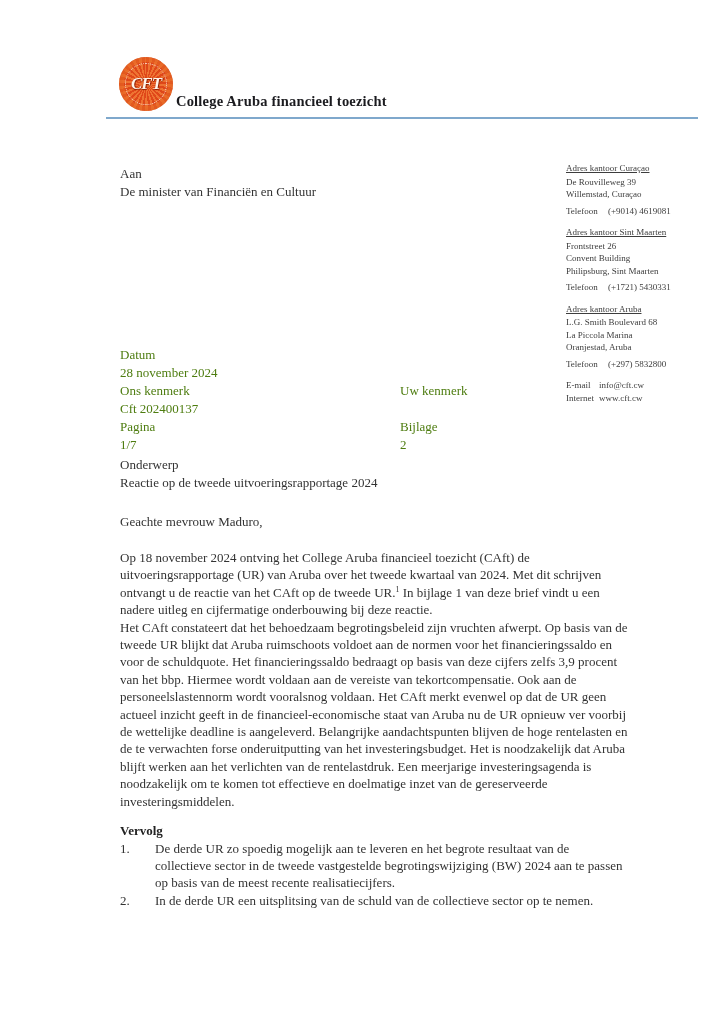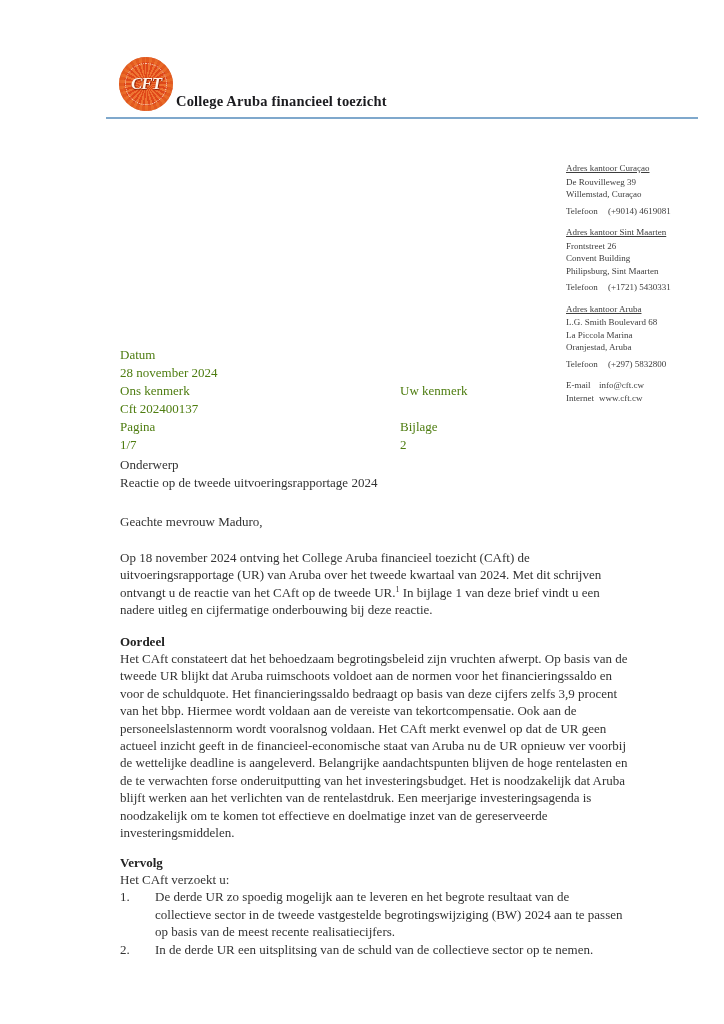--- a/index.html
+++ b/index.html
@@ -105,20 +105,24 @@
 
 <div class="page">
 
   <div class="logo">
     <div class="logo-inner-ring"></div>
     <span class="logo-text">CFT</span>
   </div>
   <div class="brand-title">College Aruba financieel toezicht</div>
   <div class="header-rule"></div>
 
+  <div class="recipient">
+    <div>Aan</div>
+    <div>De minister van Financiën en Cultuur</div>
+  </div>
 
   <div class="sidebar">
 
     <div class="office">
       <div class="office-title">Adres kantoor Curaçao</div>
       <div>De Rouvilleweg 39</div>
       <div>Willemstad, Curaçao</div>
       <div class="phone-row">
         <span class="phone-label">Telefoon</span>
         <span>(+9014) 4619081</span>
@@ -186,25 +190,23 @@
   <div class="subject">
     <div>Onderwerp</div>
     <div>Reactie op de tweede uitvoeringsrapportage 2024</div>
   </div>
 
   <div class="salutation">Geachte mevrouw Maduro,</div>
 
   <div class="body-text">
     <p><span>Op 18 november 2024 ontving het College Aruba financieel toezicht (CAft) de uitvoeringsrapportage (UR) van Aruba over het tweede kwartaal van 2024. Met dit schrijven ontvangt u de reactie van het CAft op de tweede UR.</span><sup class="fn">1</sup><span> In bijlage 1 van deze brief vindt u een nadere uitleg en cijfermatige onderbouwing bij deze reactie.</span></p>
 
-    <div class="section-heading">Oordeel</div>
     <p>Het CAft constateert dat het behoedzaam begrotingsbeleid zijn vruchten afwerpt. Op basis van de tweede UR blijkt dat Aruba ruimschoots voldoet aan de normen voor het financieringssaldo en voor de schuldquote. Het financieringssaldo bedraagt op basis van deze cijfers zelfs 3,9 procent van het bbp. Hiermee wordt voldaan aan de vereiste van tekortcompensatie. Ook aan de personeelslastennorm wordt vooralsnog voldaan. Het CAft merkt evenwel op dat de UR geen actueel inzicht geeft in de financieel-economische staat van Aruba nu de UR opnieuw ver voorbij de wettelijke deadline is aangeleverd. Belangrijke aandachtspunten blijven de hoge rentelasten en de te verwachten forse onderuitputting van het investeringsbudget. Het is noodzakelijk dat Aruba blijft werken aan het verlichten van de rentelastdruk. Een meerjarige investeringsagenda is noodzakelijk om te komen tot effectieve en doelmatige inzet van de gereserveerde investeringsmiddelen.</p>
 
     <div class="section-heading vervolg-h">Vervolg</div>
-    <p>Het CAft verzoekt u:</p>
 
     <div class="list-item">
       <span class="list-num">1.</span>
       <div class="list-body">De derde UR zo spoedig mogelijk aan te leveren en het begrote resultaat van de collectieve sector in de tweede vastgestelde begrotingswijziging (BW) 2024 aan te passen op basis van de meest recente realisatiecijfers.</div>
     </div>
     <div class="list-item">
       <span class="list-num">2.</span>
       <div class="list-body">In de derde UR een uitsplitsing van de schuld van de collectieve sector op te nemen.</div>
     </div>
   </div>

